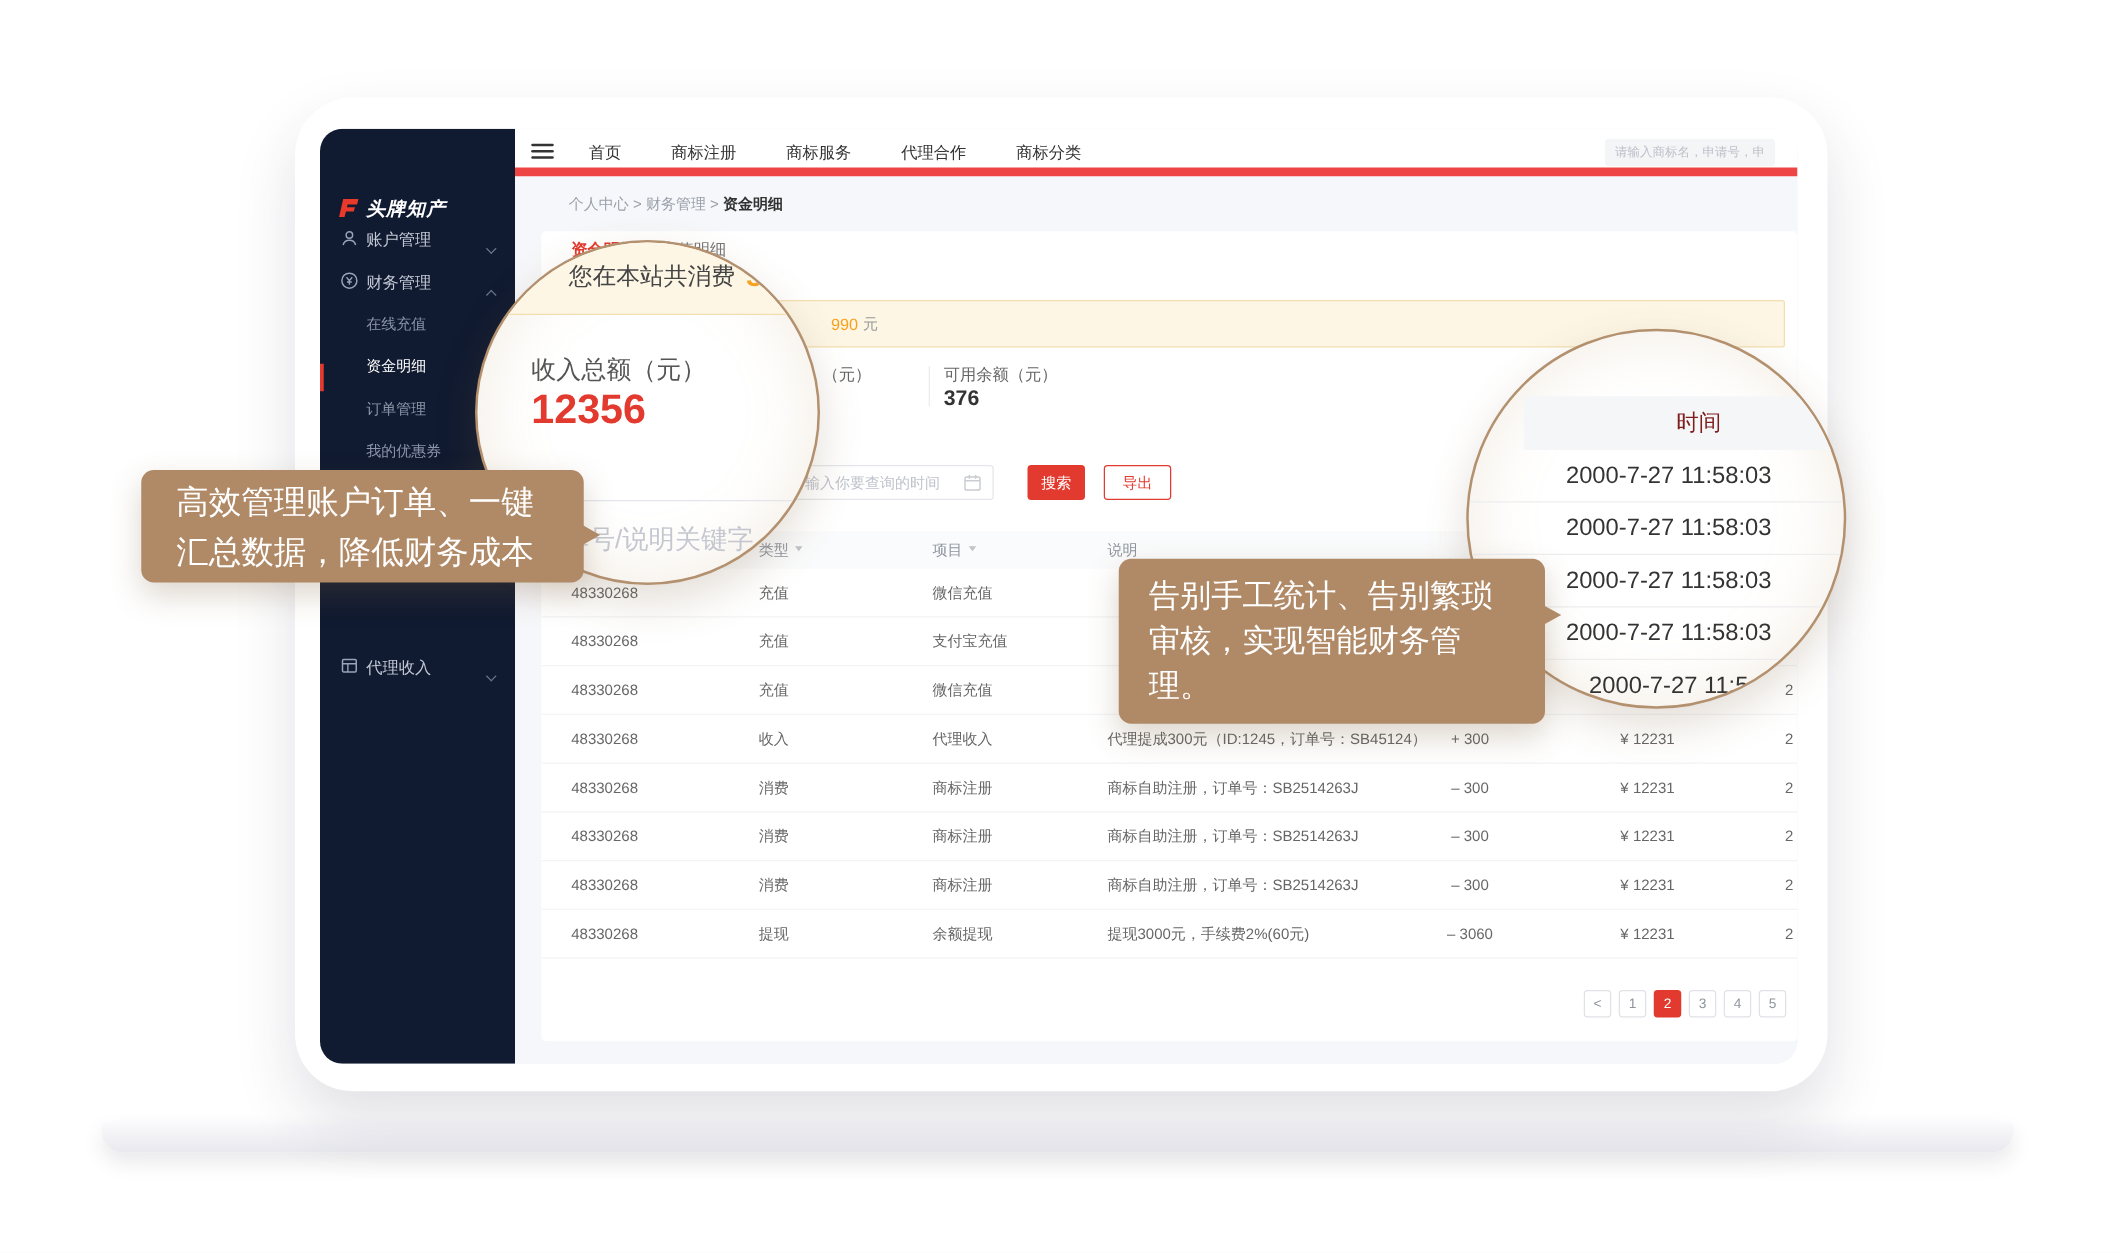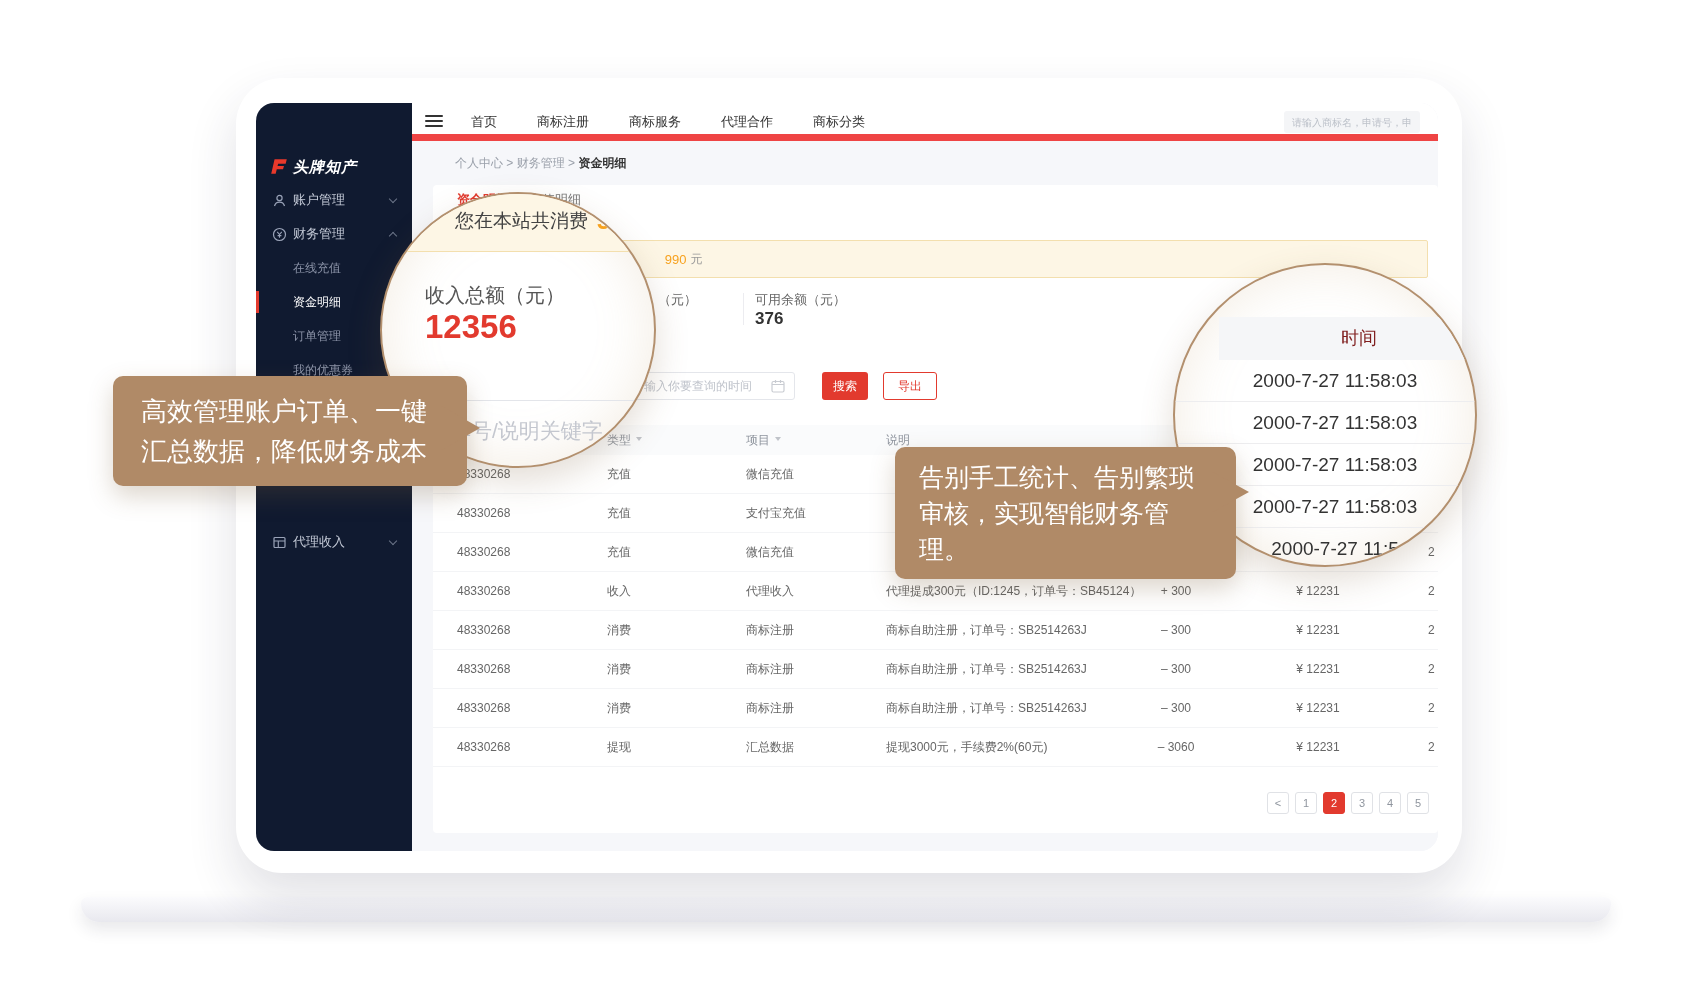--- a/index.html
+++ b/index.html
@@ -13,21 +13,21 @@
   .laptop-frame { position:absolute; left:236px; top:78px; width:1226px; height:795px;
     background:#fff; border-radius:46px; box-shadow:0 24px 50px rgba(40,45,70,.14); }
   .screen { position:absolute; left:256px; top:103px; width:1182px; height:748px;
     border-radius:18px; overflow:hidden; background:#f6f7fa; }
 
   
   .sidebar { position:absolute; left:0; top:0; width:156px; height:748px; background:#101a30; }
   .logo { display:flex; align-items:center; padding:16px 0 0 13px; height:48px;margin-top:32px; }
   .logo svg { width:20px; height:20px; }
   .logo-text { color:#fff; font-size:15px; font-weight:bold; font-style:italic; margin-left:4px; letter-spacing:1px; }
-  .side-item { position:relative; height:34px; display:flex; align-items:center; cursor:pointer; }
+  .side-item { position:relative; height:34px; display:flex; cursor:pointer; }
   .side-item.group { padding-left:16px; color:#c3c9d6; font-size:13px; }
   .side-item.sub { padding-left:37px; color:#8d95a9; font-size:12px; }
   .side-item.sub.active { color:#fff; }
   .side-item.active::before { content:""; position:absolute; left:0; top:6px; bottom:6px; width:3px; background:#e23a2e; }
   .side-item.gap { margin-top:104px; }
   .s-icon { width:15px; height:15px; margin-right:6px; display:inline-flex; }
   .s-icon svg { width:15px; height:15px; }
   .chev { position:absolute; right:16px; width:6px; height:6px; border-right:1.4px solid #6b7488; border-bottom:1.4px solid #6b7488; }
   .chev.down { transform:rotate(45deg); top:13px; }
   .chev.up { transform:rotate(-135deg); top:16px; }
@@ -114,21 +114,21 @@
 
   .mag-thead { position:absolute; left:44px; top:52px; width:280px; height:43px; background:#f5f6f8;
     font-size:18px; color:#7f1d1d; text-align:center; line-height:43px; }
   #times { position:absolute; left:0; top:95px; width:320px; }
   .mag-trow { height:42px; border-bottom:1px solid #ededef; font-size:19px; color:#333;
     text-align:center; line-height:42px; white-space:nowrap; }
 
   
   .bubble { position:absolute; background:#b08a67; border-radius:10px; color:#fff;
     box-shadow:0 10px 24px rgba(120,90,55,.25); }
-  .bubble-left { left:113px; top:376px; width:354px; padding:15px 28px; font-size:26px; line-height:40px; }
+  .bubble-left { left:113px; top:376px; width:354px; padding:5px 28px; font-size:26px; line-height:40px; }
   .bubble-left::after { content:""; position:absolute; right:-36px; top:29px; border:23px solid transparent;
     border-left:40px solid #b08a67; }
   .bubble-right { left:895px; top:447px; width:341px; padding:12px 24px; font-size:25px; line-height:36px; }
   .bubble-right::after { content:""; position:absolute; right:-34px; top:24px; border:21px solid transparent;
     border-left:38px solid #b08a67; }
 </style>
 </head>
 <body>
 
 <div id="stage">
@@ -329,21 +329,21 @@
     <span class="c-type">消费</span>
     <span class="c-project">商标注册</span>
     <span class="c-desc">商标自助注册，订单号：SB2514263J</span>
     <span class="c-amount">– 300</span>
     <span class="c-balance">¥ 12231</span>
     <span class="c-time">2</span>
   </div>
             <div class="trow">
     <span class="c-order">48330268</span>
     <span class="c-type">提现</span>
-    <span class="c-project">汇总数据</span>
+    <span class="c-project">余额提现</span>
     <span class="c-desc">提现3000元，手续费2%(60元)</span>
     <span class="c-amount">– 3060</span>
     <span class="c-balance">¥ 12231</span>
     <span class="c-time">2</span>
   </div>
           </div>
 
         <div class="pagination">
           <div class="pg">&lt;</div>
           <div id="pages" style="display:flex;gap:6px;">

